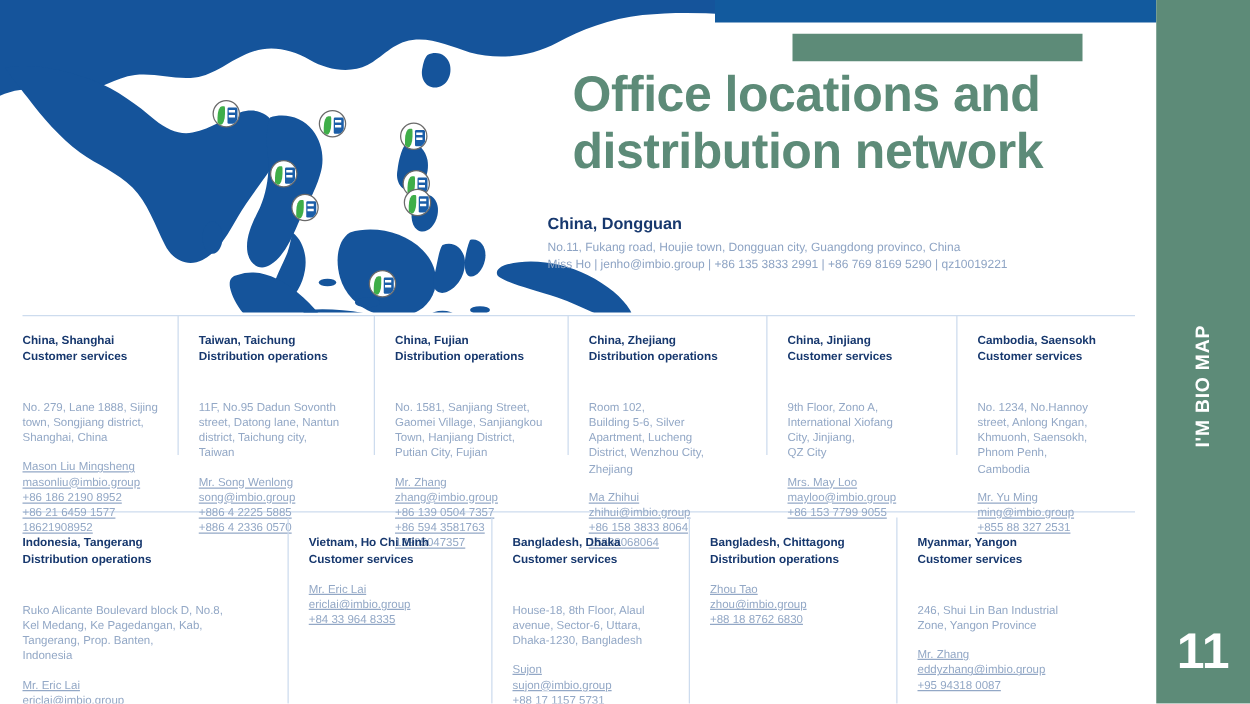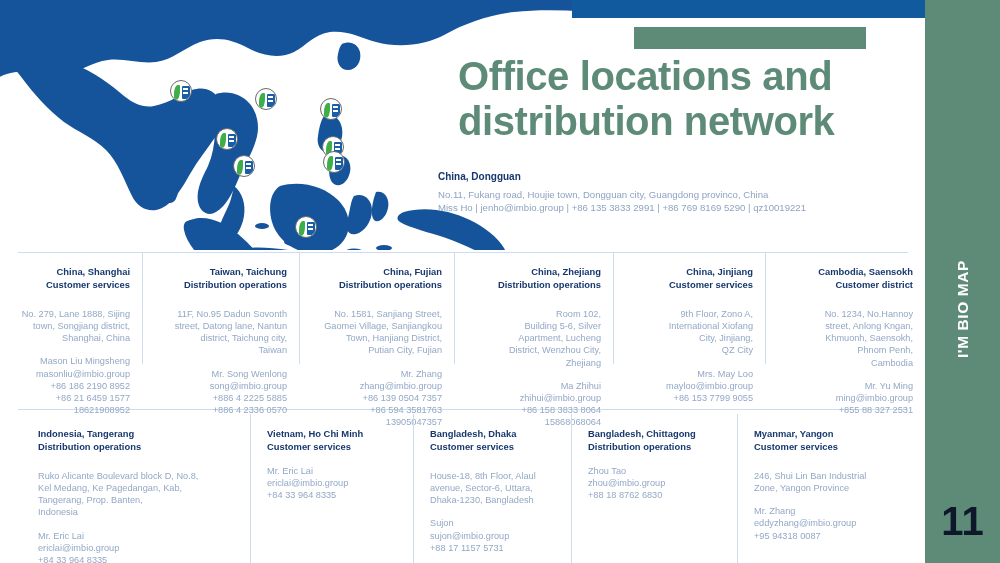--- a/index.html
+++ b/index.html
@@ -39,66 +39,66 @@
 
   
   .green-panel{position:absolute;right:0;top:0;width:75px;height:563px;background:#5d8b78;}
   .vert-label{
     position:absolute;left:50%;top:300px;transform:translateX(-50%) rotate(-90deg);
     transform-origin:center center;
     white-space:nowrap;color:#ffffff;font-size:15.5px;font-weight:700;letter-spacing:.6px;
   }
   .page-num{
     position:absolute;left:0;right:0;bottom:22px;text-align:center;
-    color:#0f172a;font-size:40px;font-weight:700;line-height:1;
+    color:#ffffff;font-size:40px;font-weight:700;line-height:1;
   }
 
   
   .title{
     position:absolute;left:438px;top:54px;width:470px;
     color:#5d8b78;font-size:40px;font-weight:800;line-height:1.13;
     letter-spacing:-0.4px;
     margin-left:20px;
   }
   .title .l{display:block;}
 
   
   .hq{position:absolute;left:438px;top:170px;width:480px;}
-  .hq-head{color:#17386e;font-size:10px;font-weight:700;line-height:1.33;}
+  .hq-head{color:#17386e;font-size:13px;font-weight:700;line-height:1.33;}
   .hq-body{color:#8ea4c4;font-size:9.6px;line-height:1.34;margin-top:6px;}
 
   
   .grid-area{position:absolute;left:0;top:252px;width:925px;height:311px;}
   .row{position:absolute;left:0;display:flex;width:925px;}
-  .row1{top:0;height:112px;text-align:right;}
-  .row2{top:162px;height:149px;padding-left:20px;}
+  .row1{top:0;height:112px;}
+  .row2{top:162px;height:149px;}
 
   .hrule{
     position:absolute;left:18px;top:157px;width:890px;height:1px;background:#cddcee;
   }
   .toprule{
     position:absolute;left:18px;top:0px;width:890px;height:1px;background:#cddcee;
   }
 
   .card{
     position:relative;
     padding:14px 12px 0 16px;
     box-sizing:border-box;
     border-left:1.3px solid #cddcee;
   }
   .card:first-child{border-left:none;padding-left:18px;}
   .card-head{
     color:#17386e;font-size:9.4px;font-weight:700;line-height:1.36;
     white-space:pre-line;
   }
   .card-addr{
-    color:#93a8c6;font-size:9.2px;line-height:1.33;margin-top:16px;white-space:pre-line;
+    color:#93a8c6;font-size:9.2px;line-height:1.33;margin-top:28px;white-space:pre-line;
   }
   .card-contact{
-    color:#93a8c6;font-size:9.2px;line-height:1.33;margin-top:11px;white-space:pre-line;
+    color:#93a8c6;font-size:9.2px;line-height:1.33;margin-top:11px;white-space:pre-line;text-decoration:underline;
   }
 
   
   .r1c0{width:142px;} .r1c1{width:157px;} .r1c2{width:155px;}
   .r1c3{width:159px;} .r1c4{width:152px;} .r1c5{width:160px;}
   
   .r2c0{width:230px;} .r2c1{width:163px;} .r2c2{width:158px;}
   .r2c3{width:166px;} .r2c4{width:208px;}
 </style>
 </head>
@@ -275,21 +275,21 @@
         <div class="card-addr">9th Floor, Zono A,
 International Xiofang
 City, Jinjiang,
 QZ City</div>
         <div class="card-contact">Mrs. May Loo
 mayloo@imbio.group
 +86 153 7799 9055</div>
       </div>
       <div class="card r1c5">
         <div class="card-head">Cambodia, Saensokh
-Customer district</div>
+Customer services</div>
         <div class="card-addr">No. 1234, No.Hannoy
 street, Anlong Kngan,
 Khmuonh, Saensokh,
 Phnom Penh,
 Cambodia</div>
         <div class="card-contact">Mr. Yu Ming
 ming@imbio.group
 +855 88 327 2531</div>
       </div>
     </div>

